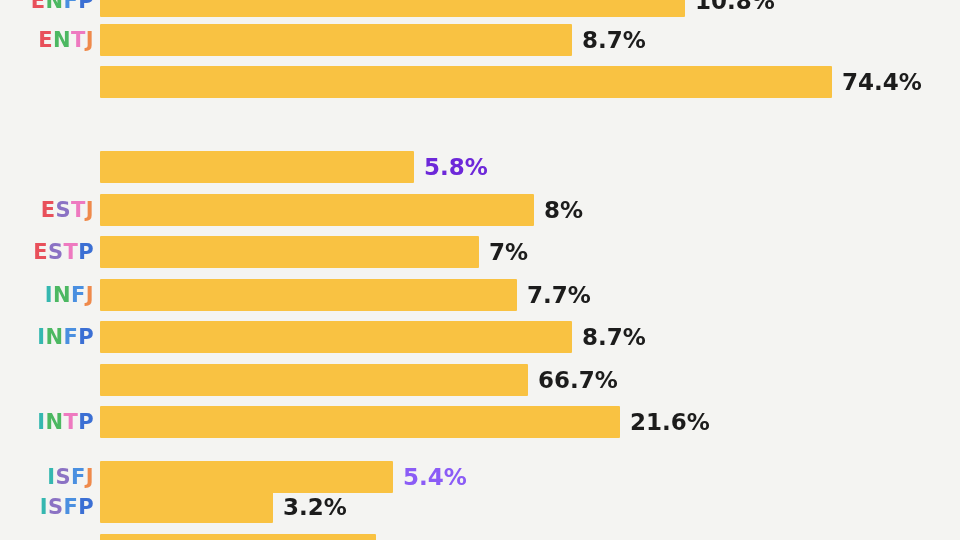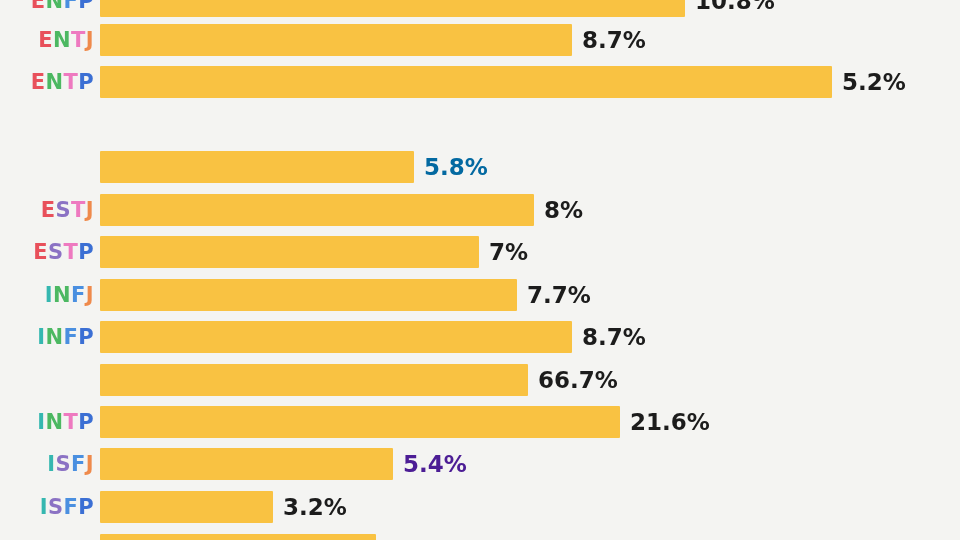--- a/index.html
+++ b/index.html
@@ -79,31 +79,30 @@
       <div class="bar-value" style="left: 695px; color: rgb(28, 28, 28);">10.8%</div>
     </div>
     <div class="bar-row" style="top: 24px;">
       <div class="type-label"><span style="color: rgb(232, 80, 91);">E</span><span style="color: rgb(76, 184, 98);">N</span><span style="color: rgb(238, 121, 192);">T</span><span style="color: rgb(239, 138, 75);">J</span></div>
       <div class="bar-track" style="left: 100px;">
         <div class="bar-fill" style="width: 472px; background: rgb(249, 194, 66);"></div>
       </div>
       <div class="bar-value" style="left: 582px; color: rgb(28, 28, 28);">8.7%</div>
     </div>
     <div class="bar-row" style="top: 66px;">
-      <div class="type-label"><span style="color: rgb(232, 80, 91);">E</span><span style="color: rgb(76, 184, 98);">N</span><span style="color: rgb(238, 121, 192);">T</span><span style="color: rgb(59, 111, 212);">P</span></div>
       <div class="bar-track" style="left: 100px;">
         <div class="bar-fill" style="width: 732px; background: rgb(249, 194, 66);"></div>
       </div>
-      <div class="bar-value" style="left: 842px; color: rgb(28, 28, 28);">5.2%</div>
+      <div class="bar-value" style="left: 842px; color: rgb(28, 28, 28);">74.4%</div>
     </div>
     <div class="bar-row" style="top: 151px;">
       <div class="bar-track" style="left: 100px;">
         <div class="bar-fill" style="width: 314px; background: rgb(249, 194, 66);"></div>
       </div>
-      <div class="bar-value" style="left: 424px; color: #0369a1;">5.8%</div>
+      <div class="bar-value" style="left: 424px; color: #6d28d9;">5.8%</div>
     </div>
     <div class="bar-row" style="top: 194px;">
       <div class="type-label"><span style="color: rgb(232, 80, 91);">E</span><span style="color: rgb(139, 114, 196);">S</span><span style="color: rgb(238, 121, 192);">T</span><span style="color: rgb(239, 138, 75);">J</span></div>
       <div class="bar-track" style="left: 100px;">
         <div class="bar-fill" style="width: 434px; background: rgb(249, 194, 66);"></div>
       </div>
       <div class="bar-value" style="left: 544px; color: rgb(28, 28, 28);">8%</div>
     </div>
     <div class="bar-row" style="top: 236px;">
       <div class="type-label"><span style="color: rgb(232, 80, 91);">E</span><span style="color: rgb(139, 114, 196);">S</span><span style="color: rgb(238, 121, 192);">T</span><span style="color: rgb(59, 111, 212);">P</span></div>
@@ -132,26 +131,26 @@
       </div>
       <div class="bar-value" style="left: 538px; color: rgb(28, 28, 28);">66.7%</div>
     </div>
     <div class="bar-row" style="top: 406px; padding-left: 8px;">
       <div class="type-label"><span style="color: rgb(53, 183, 176);">I</span><span style="color: rgb(76, 184, 98);">N</span><span style="color: rgb(238, 121, 192);">T</span><span style="color: rgb(59, 111, 212);">P</span></div>
       <div class="bar-track" style="left: 100px;">
         <div class="bar-fill" style="width: 520px; background: rgb(249, 194, 66);"></div>
       </div>
       <div class="bar-value" style="left: 630px; color: rgb(28, 28, 28);">21.6%</div>
     </div>
-    <div class="bar-row" style="top: 448px;">
+    <div class="bar-row" style="top: 461px;">
       <div class="type-label"><span style="color: rgb(53, 183, 176);">I</span><span style="color: rgb(139, 114, 196);">S</span><span style="color: rgb(74, 143, 224);">F</span><span style="color: rgb(239, 138, 75);">J</span></div>
       <div class="bar-track" style="left: 100px;">
         <div class="bar-fill" style="width: 293px; background: rgb(249, 194, 66);"></div>
       </div>
-      <div class="bar-value" style="left: 403px; color: #4c1d95;">5.4%</div>
+      <div class="bar-value" style="left: 403px; color: #8b5cf6;">5.4%</div>
     </div>
     <div class="bar-row" style="top: 491px;">
       <div class="type-label"><span style="color: rgb(53, 183, 176);">I</span><span style="color: rgb(139, 114, 196);">S</span><span style="color: rgb(74, 143, 224);">F</span><span style="color: rgb(59, 111, 212);">P</span></div>
       <div class="bar-track" style="left: 100px;">
         <div class="bar-fill" style="width: 173px; background: rgb(249, 194, 66);"></div>
       </div>
       <div class="bar-value" style="left: 283px; color: rgb(28, 28, 28);">3.2%</div>
     </div>
     <div class="bar-row" style="top: 534px;">
       <div class="type-label"><span style="color: rgb(53, 183, 176);">I</span><span style="color: rgb(139, 114, 196);">S</span><span style="color: rgb(238, 121, 192);">T</span><span style="color: rgb(239, 138, 75);">J</span></div>

